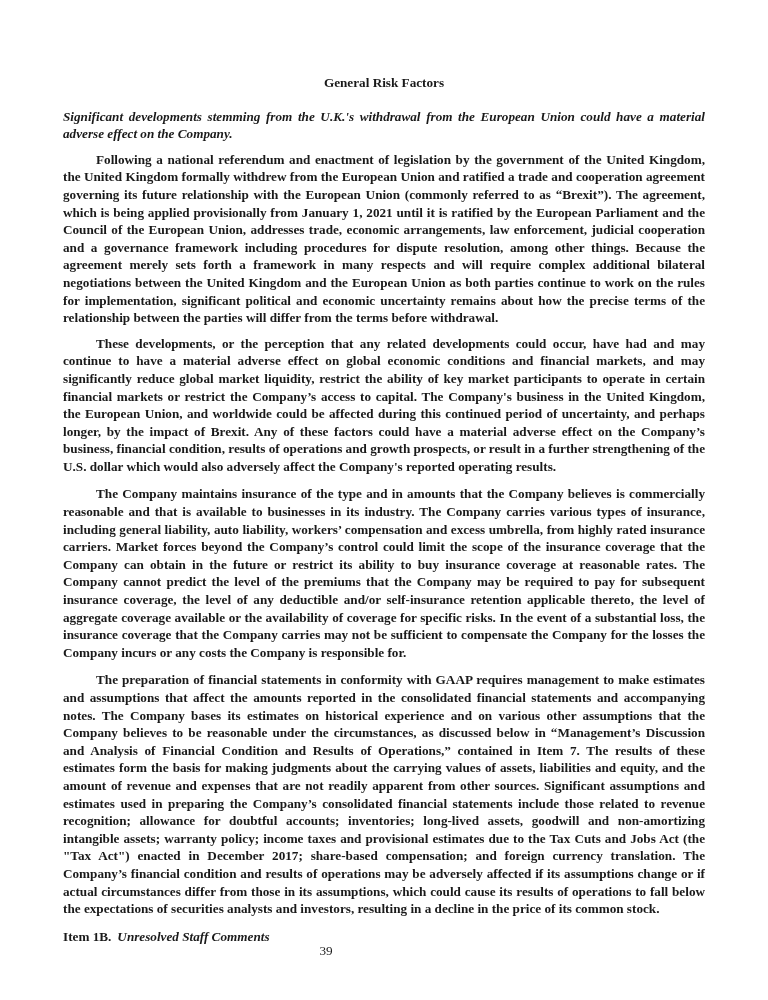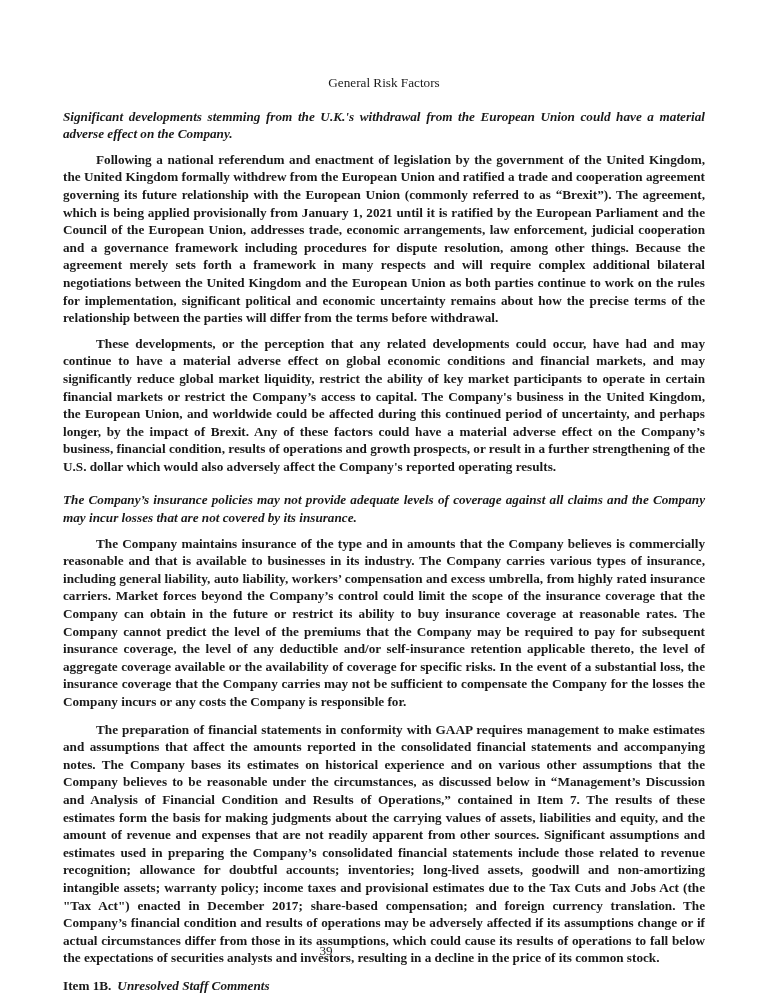--- a/index.html
+++ b/index.html
@@ -2,21 +2,21 @@
 <html><head>
 <meta charset="utf-8">
 <style>
   html, body { margin: 0; padding: 0; background: #ffffff; }
   body { width: 768px; height: 1000px; position: relative; overflow: hidden; }
   .page {
     position: absolute; left: 63px; top: 74px; width: 642px;
     font-family: "Liberation Serif", serif; font-size: 13.2px; line-height: 17.6px;
     color: #1a1a1a;
   }
-  .section-title { text-align: center; font-weight: normal; margin: 0 0 10px 0; }
+  .section-title { text-align: center; font-weight: bold; margin: 0 0 10px 0; }
   .risk-heading { font-weight: bold; font-style: italic; text-align: justify; margin: 16px 0 8px 0; }
   .para { text-align: justify; text-indent: 33px; margin: 0 0 8px 0; font-weight: bold; }
   .para.tight { margin-bottom: 10px; }
   .item-heading { font-weight: bold; margin: 6px 0 4px 0; }
   .item-heading .item-title { font-style: italic; margin-left: 6px; }
   .page-number {
     position: absolute; top: 943px; left: 0; width: 652px; text-align: center;
     font-family: "Liberation Serif", serif; font-size: 13.2px; color: #1a1a1a;
   }
 </style>
@@ -26,21 +26,20 @@
 <div class="page">
   <div class="section-title">General Risk Factors</div>
 
   <div>
     <div class="risk-heading">Significant developments stemming from the U.K.'s withdrawal from the European Union could have a material adverse effect on the Company.</div>
     <p class="para">Following a national referendum and enactment of legislation by the government of the United Kingdom, the United Kingdom formally withdrew from the European Union and ratified a trade and cooperation agreement governing its future relationship with the European Union (commonly referred to as “Brexit”). The agreement, which is being applied provisionally from January 1, 2021 until it is ratified by the European Parliament and the Council of the European Union, addresses trade, economic arrangements, law enforcement, judicial cooperation and a governance framework including procedures for dispute resolution, among other things.  Because the agreement merely sets forth a framework in many respects and will require complex additional bilateral negotiations between the United Kingdom and the European Union as both parties continue to work on the rules for implementation, significant political and economic uncertainty remains about how the precise terms of the relationship between the parties will differ from the terms before withdrawal.</p>
     <p class="para tight">These developments, or the perception that any related developments could occur, have had and may continue to have a material adverse effect on global economic conditions and financial markets, and may significantly reduce global market liquidity, restrict the ability of key market participants to operate in certain financial markets or restrict the Company’s access to capital. The Company's business in the United Kingdom, the European Union, and worldwide could be affected during this continued period of uncertainty, and perhaps longer, by the impact of Brexit.  Any of these factors could have a material adverse effect on the Company’s business, financial condition, results of operations and growth prospects, or result in a further strengthening of the U.S. dollar which would also adversely affect the Company's reported operating results.</p>
   </div>
 
   <div>
-    <div class="risk-heading">The Company’s insurance policies may not provide adequate levels of coverage against all claims and the Company may incur losses that are not covered by its insurance.</div>
     <p class="para tight">The Company maintains insurance of the type and in amounts that the Company believes is commercially reasonable and that is available to businesses in its industry. The Company carries various types of insurance, including general liability, auto liability, workers’ compensation and excess umbrella, from highly rated insurance carriers. Market forces beyond the Company’s control could limit the scope of the insurance coverage that the Company can obtain in the future or restrict its ability to buy insurance coverage at reasonable rates. The Company cannot predict the level of the premiums that the Company may be required to pay for subsequent insurance coverage, the level of any deductible and/or self-insurance retention applicable thereto, the level of aggregate coverage available or the availability of coverage for specific risks.  In the event of a substantial loss, the insurance coverage that the Company carries may not be sufficient to compensate the Company for the losses the Company incurs or any costs the Company is responsible for.</p>
   </div>
 
   <div>
     <p class="para tight">The preparation of financial statements in conformity with GAAP requires management to make estimates and assumptions that affect the amounts reported in the consolidated financial statements and accompanying notes. The Company bases its estimates on historical experience and on various other assumptions that the Company believes to be reasonable under the circumstances, as discussed below in “Management’s Discussion and Analysis of Financial Condition and Results of Operations,” contained in Item 7. The results of these estimates form the basis for making judgments about the carrying values of assets, liabilities and equity, and the amount of revenue and expenses that are not readily apparent from other sources. Significant assumptions and estimates used in preparing the Company’s consolidated financial statements include those related to revenue recognition; allowance for doubtful accounts; inventories; long-lived assets, goodwill and non-amortizing intangible assets; warranty policy; income taxes and provisional estimates due to the Tax Cuts and Jobs Act (the "Tax Act") enacted in December 2017; share-based compensation; and foreign currency translation. The Company’s financial condition and results of operations may be adversely affected if its assumptions change or if actual circumstances differ from those in its assumptions, which could cause its results of operations to fall below the expectations of securities analysts and investors, resulting in a decline in the price of its common stock.</p>
   </div>
 
   <div class="item-heading">
     <span>Item 1B.</span><span class="item-title">Unresolved Staff Comments</span>
   </div>

